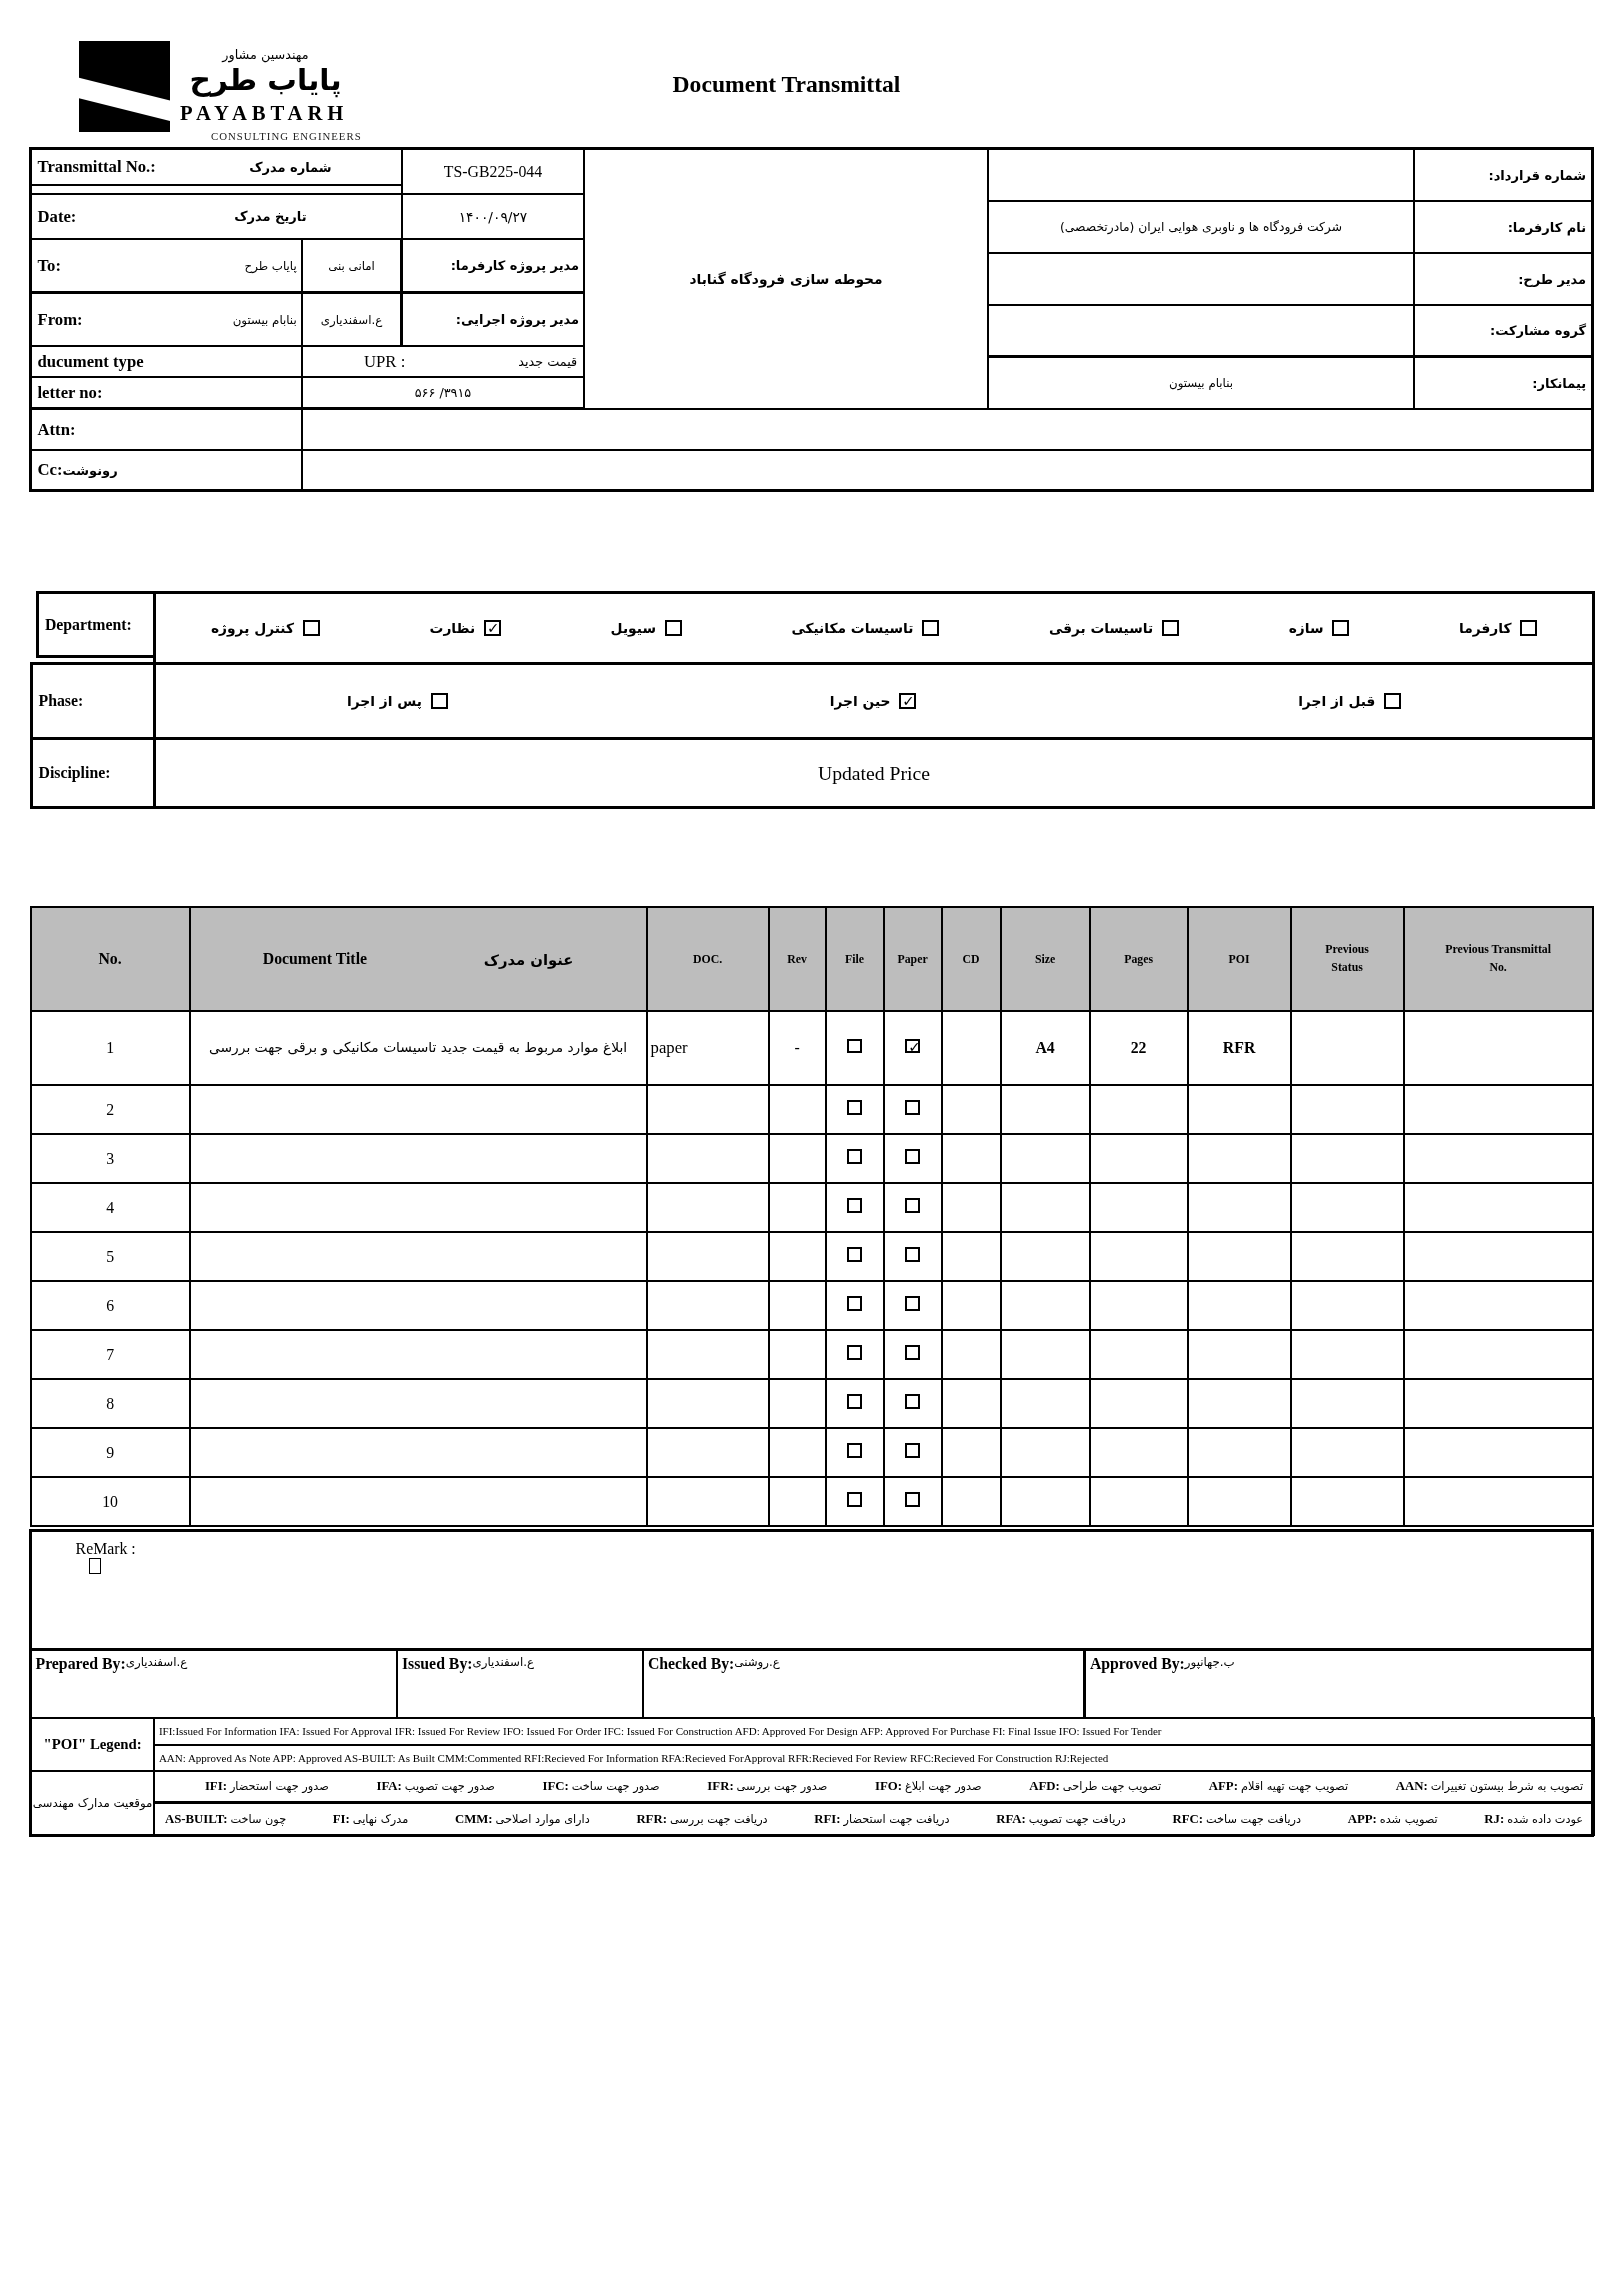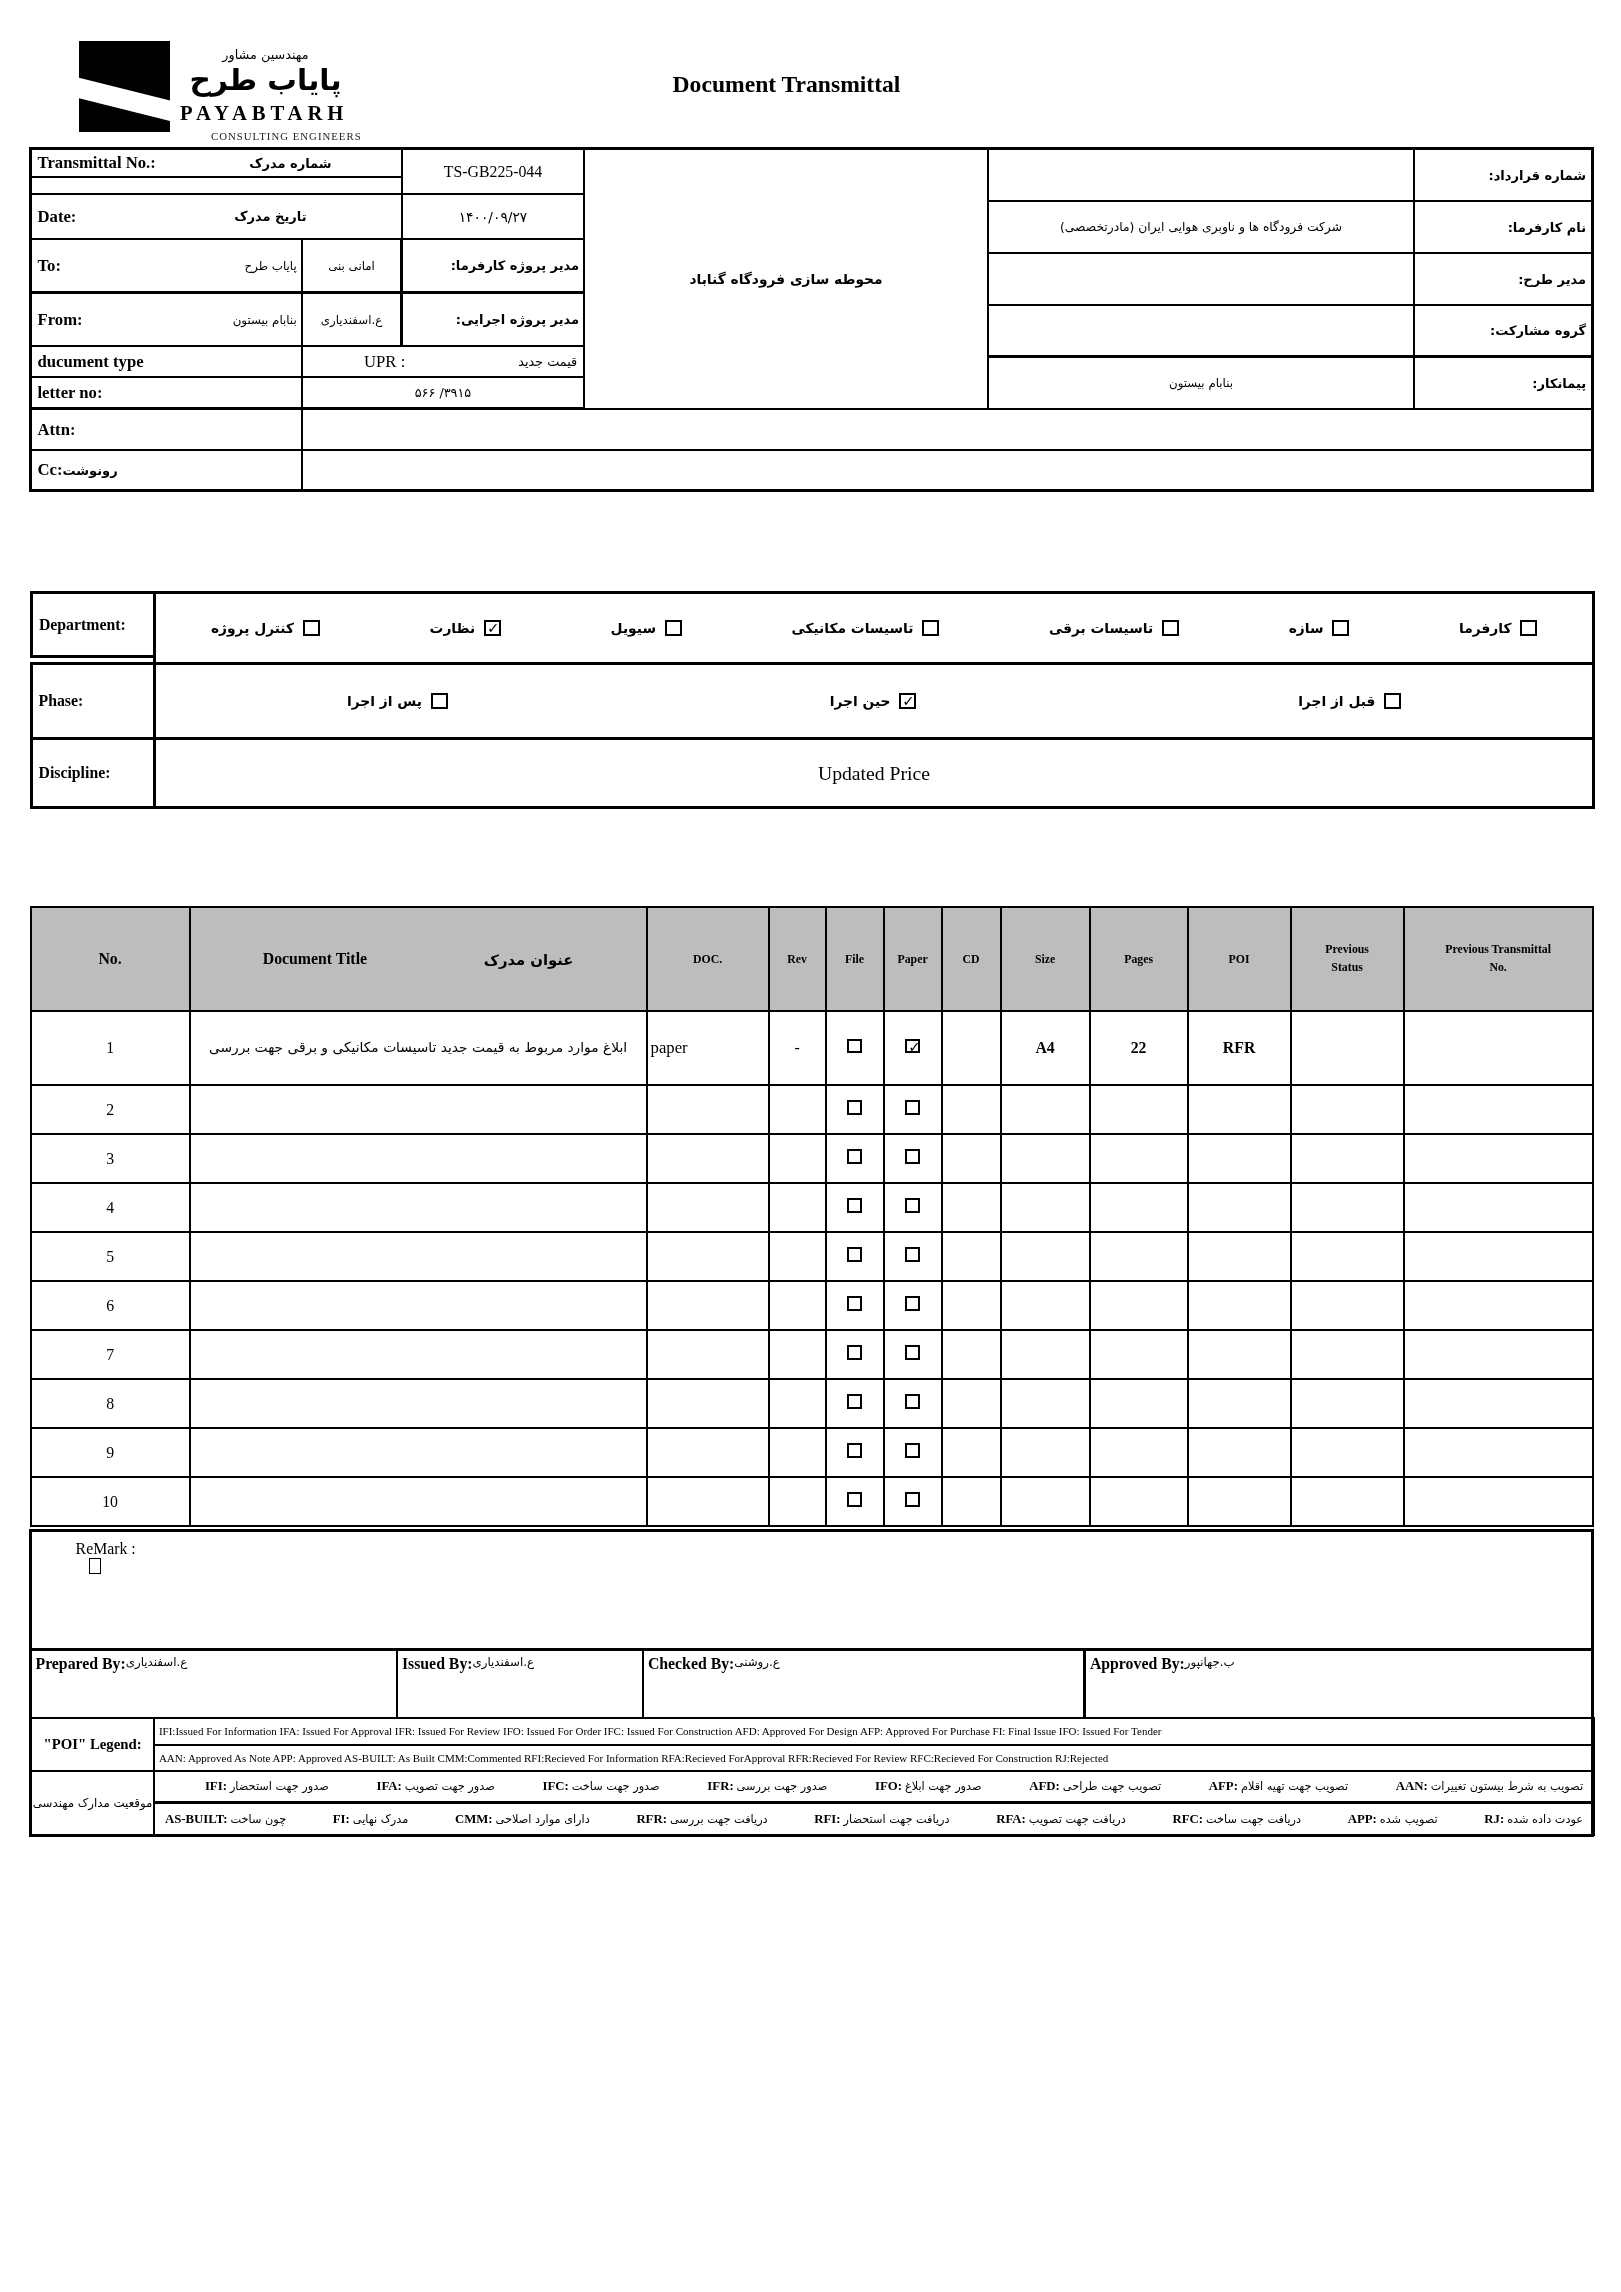--- a/index.html
+++ b/index.html
@@ -69,21 +69,21 @@
 
   <div id="logo-box">
     <div id="logo-swoosh"></div>
   </div>
   <div id="logo-fa-top" class="fa">مهندسین مشاور</div>
   <div id="logo-fa-name" class="fa">پایاب طرح</div>
   <div id="logo-en" class="en">PAYABTARH</div>
   <div id="logo-sub" class="en">CONSULTING ENGINEERS</div>
   <div id="doc-title">Document Transmittal</div>
 
-  <div class="cell" style="left:29.6px;top:148px;width:373px;height:30px;justify-content:space-between;padding-right:69px;">
+  <div class="cell" style="left:29.6px;top:148px;width:373px;height:38px;justify-content:space-between;padding-right:69px;">
     <span class="lbl">Transmittal No.:</span>
     <span class="fa falbl">شماره مدرک</span>
   </div>
   <div class="cell ctr" style="left:401px;top:148px;width:184px;height:47px;font-size:15.8px;">TS-GB225-044</div>
 
   <div class="cell" style="left:29.6px;top:193px;width:373px;height:47px;justify-content:space-between;padding-right:94px;">
     <span class="lbl">Date:</span>
     <span class="fa falbl">تاریخ  مدرک</span>
   </div>
   <div class="cell ctr fa" style="left:401px;top:193px;width:184px;height:47px;font-size:13.8px;direction:ltr;">۱۴۰۰/۰۹/۲۷</div>
@@ -147,21 +147,21 @@
   <div class="cell ctr" style="left:987px;top:304px;width:428px;height:53px;"></div>
   <div class="cell rtl" style="left:1413px;top:304px;width:181px;height:53px;padding-right:5.9px;">
     <span class="fa falbl">گروه مشارکت:</span>
   </div>
   <div class="cell ctr fa sm-fa" style="left:987px;top:356px;width:428px;height:54px;">بنابام بیستون</div>
   <div class="cell rtl" style="left:1413px;top:356px;width:181px;height:54px;padding-right:5.9px;">
     <span class="fa falbl">پیمانکار:</span>
   </div>
   <div class="thick" style="left:28.6px;top:147px;width:1565px;height:345px;"></div>
 
-  <div class="cell cell3" style="left:30px;top:591px;width:126px;height:67px;">
+  <div class="cell cell3" style="left:36px;top:591px;width:126px;height:67px;">
     <span class="lbl" style="font-size:15.8px;">Department:</span>
   </div>
   <div class="cell cell3 rtl" style="left:153px;top:591px;width:1442px;height:74px;justify-content:space-around;">
       <span class="cbi">
         <span class="cb"></span>
         <span class="fa">کارفرما</span>
       </span>
       <span class="cbi">
         <span class="cb"></span>
         <span class="fa">سازه</span>

